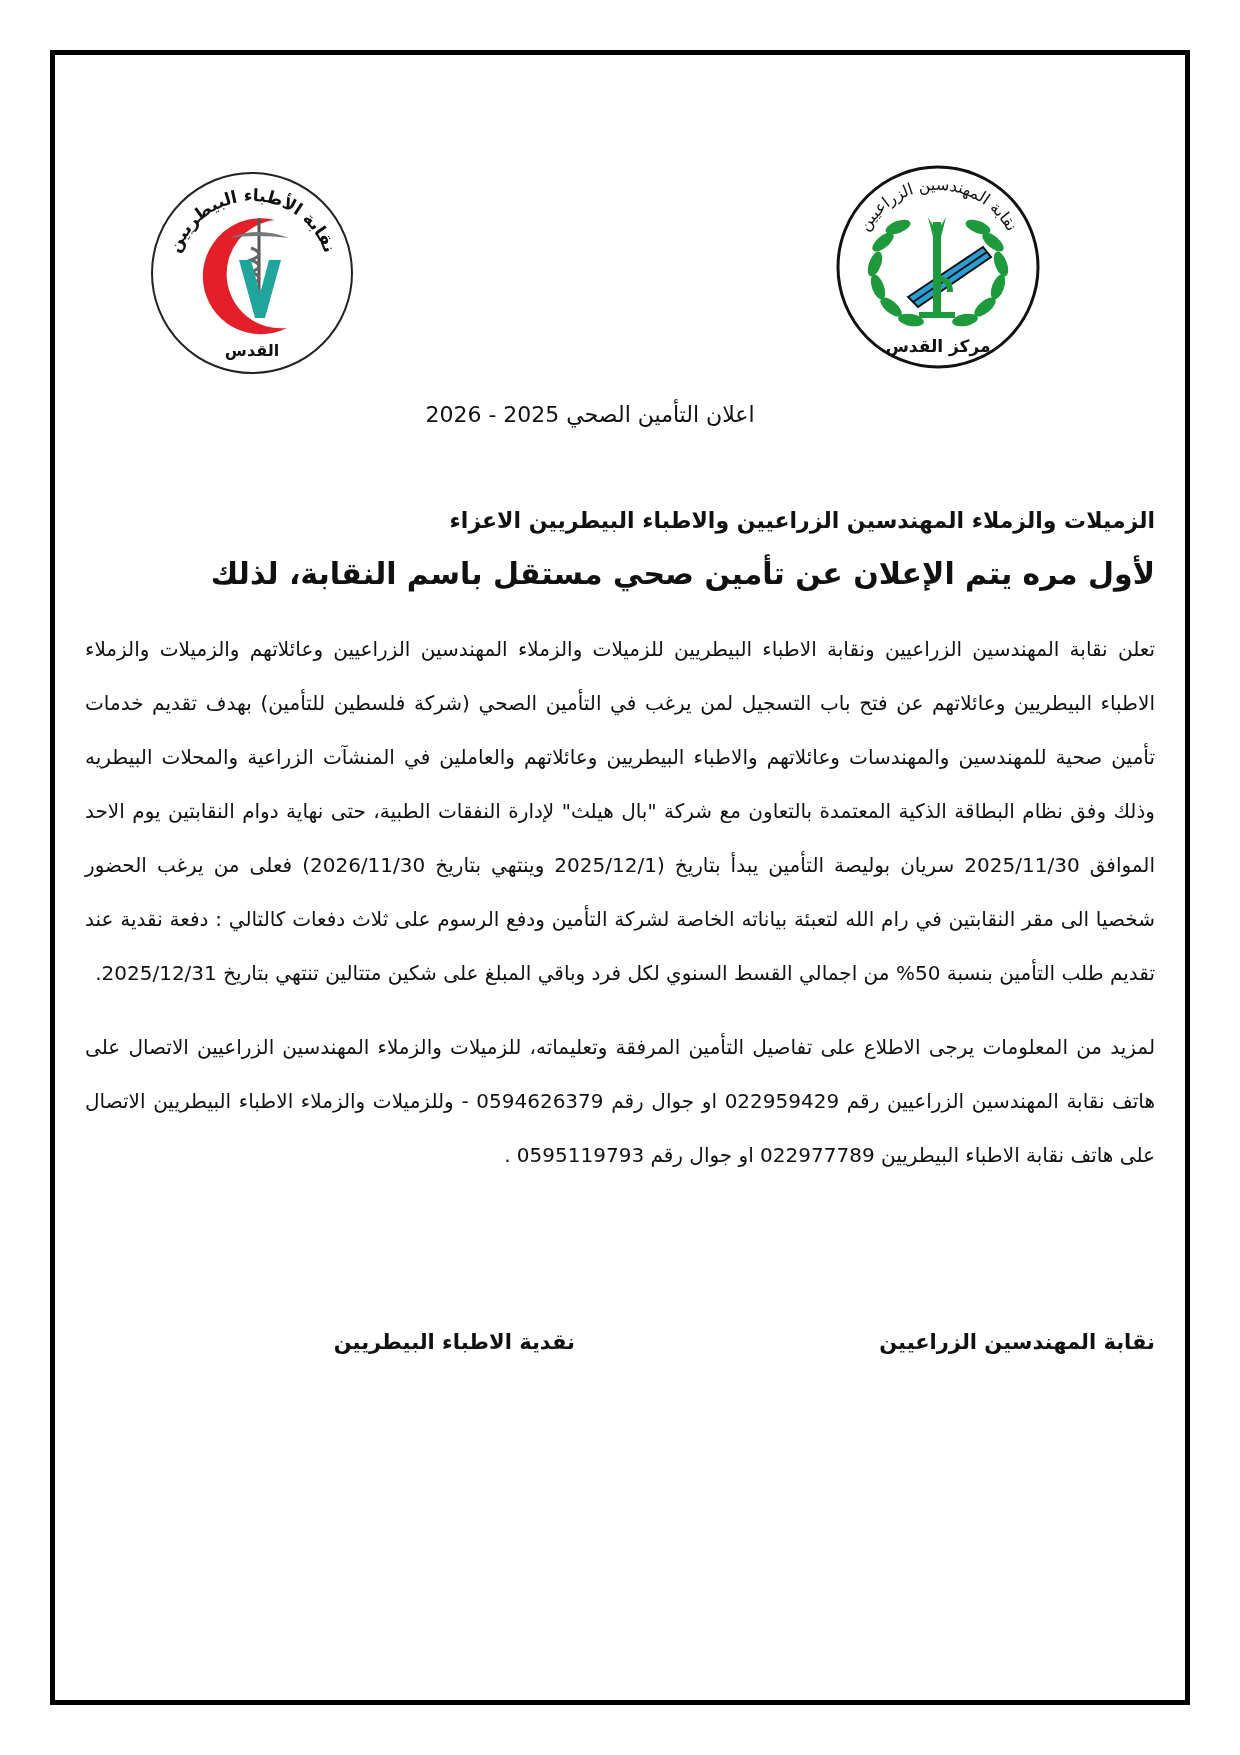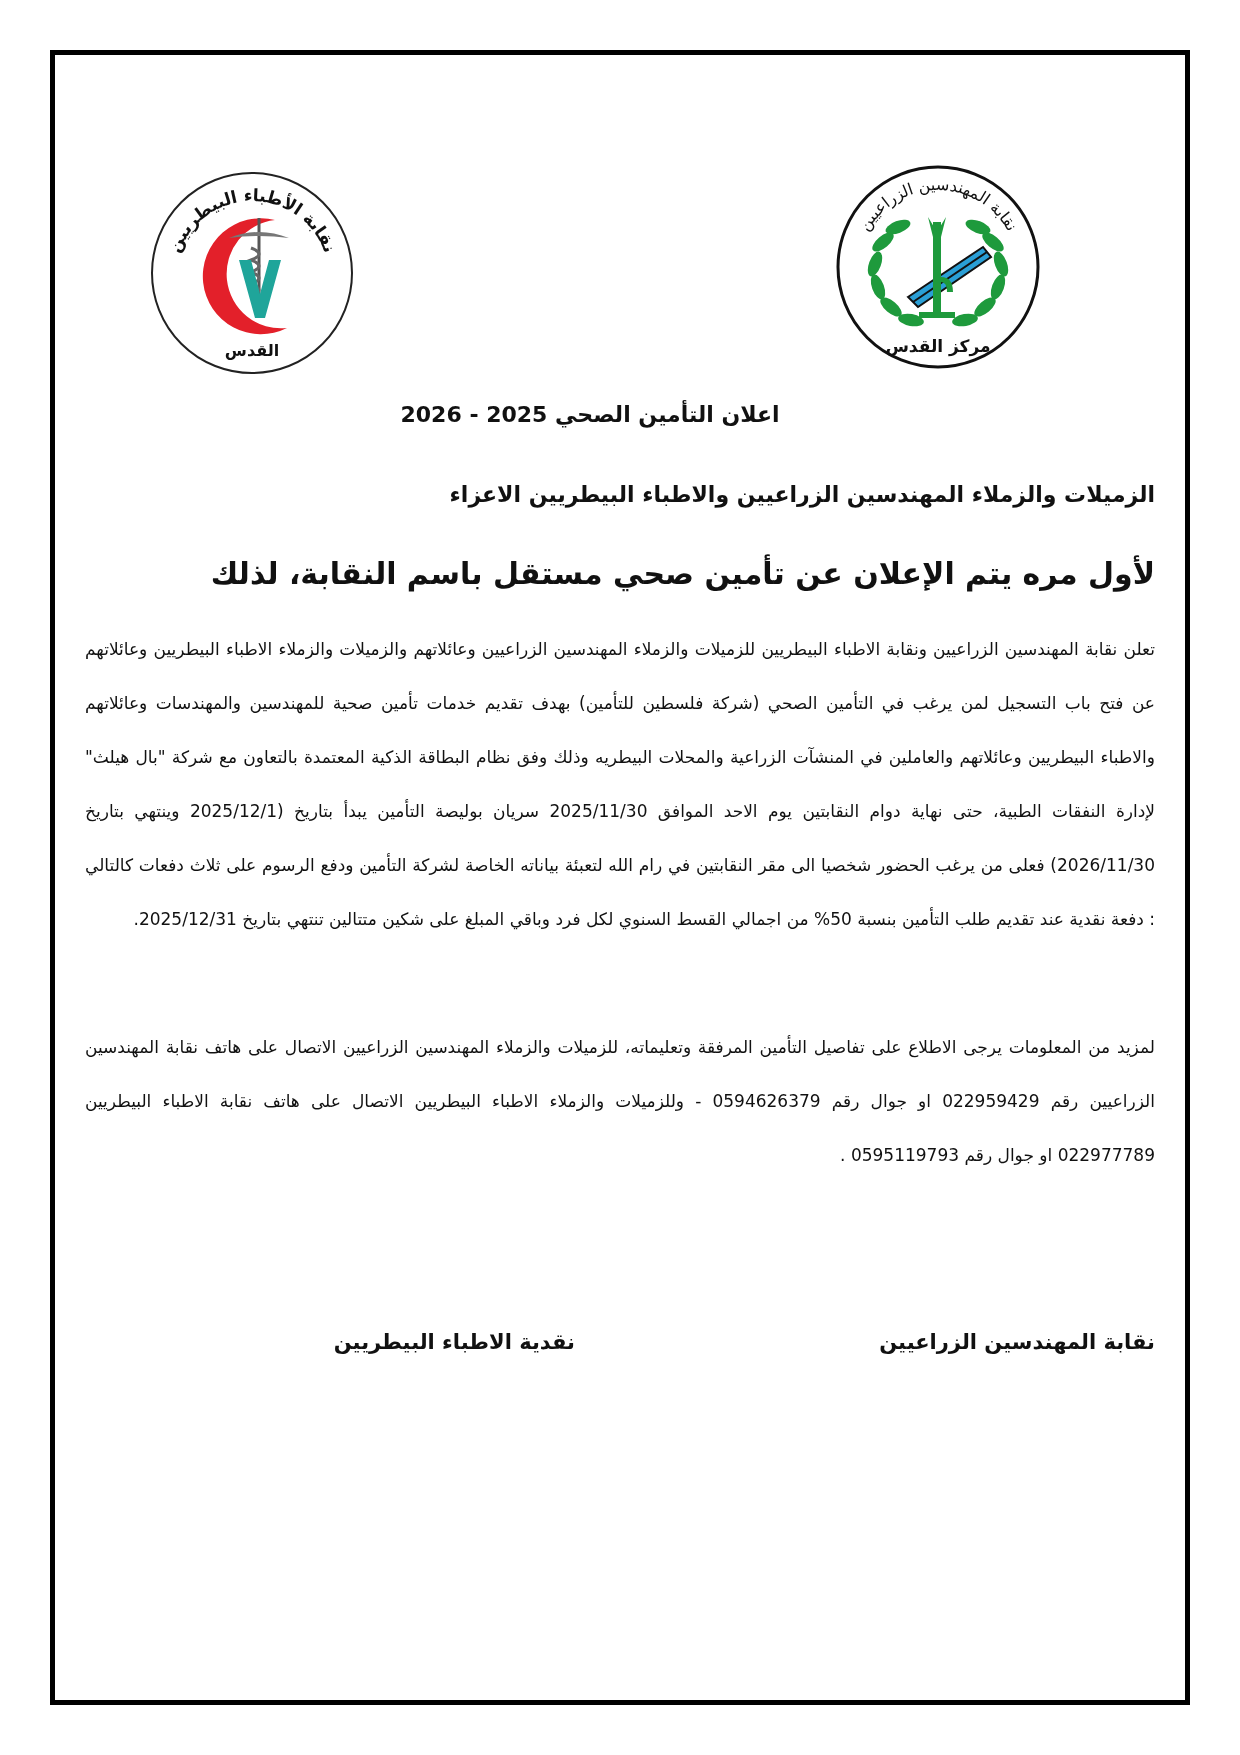--- a/index.html
+++ b/index.html
@@ -37,36 +37,36 @@
       right: 85px;
       direction: rtl;
       text-align: right;
     }
     .title {
       position: absolute;
       top: 402px;
       left: 0; right: 0;
       text-align: center;
       direction: rtl;
-      font-weight: bold;
+      font-weight: normal;
       font-size: 22px;
       padding-right: 60px;
     }
     .greeting {
-      top: 482px;
+      top: 508px;
       font-weight: bold;
       font-size: 22px;
     }
     .intro {
       top: 556px;
       font-weight: bold;
       font-size: 30px;
     }
     .para {
-      font-size: 17px;
+      font-size: 20px;
       line-height: 54px;
       text-align: justify;
       text-align-last: right;
     }
     .para-1 { top: 622px; }
     .para-2 { top: 1020px; }
     .signatures {
       position: absolute;
       top: 1330px;
       left: 0; right: 0;

